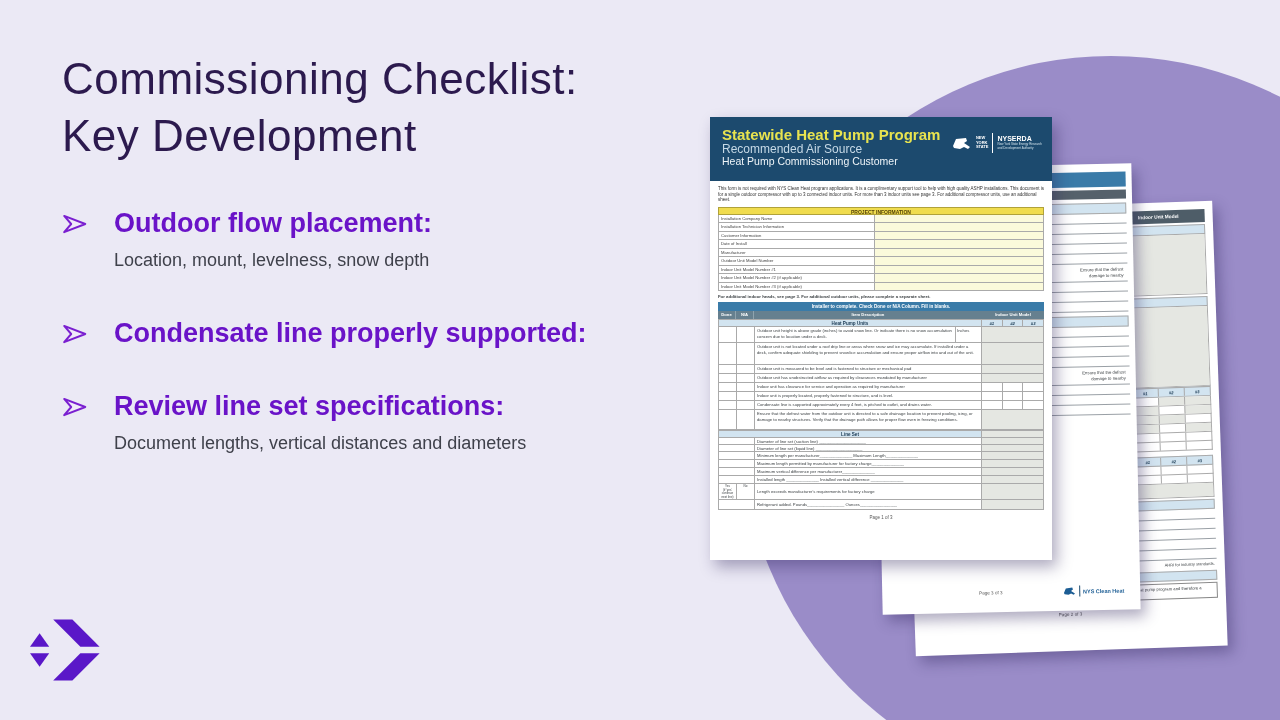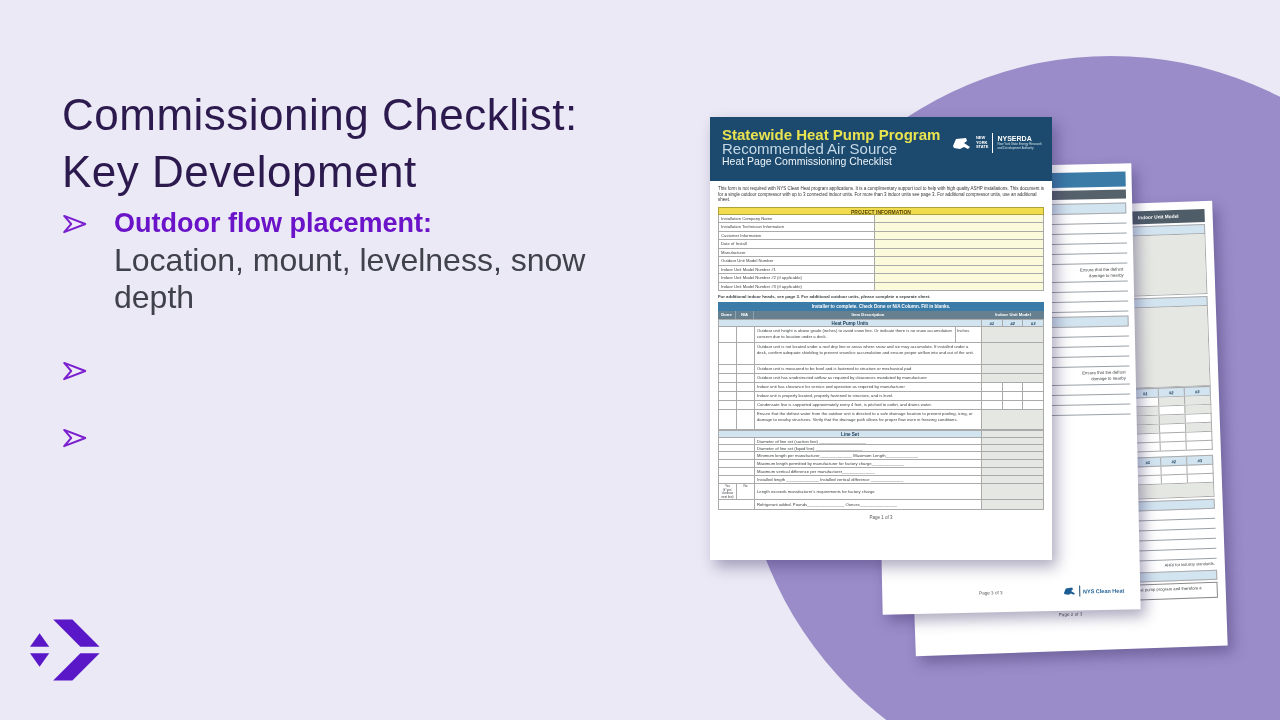--- a/index.html
+++ b/index.html
@@ -5,41 +5,41 @@
   * { margin:0; padding:0; box-sizing:border-box; }
   html,body { width:1280px; height:720px; overflow:hidden; }
   body { font-family:"Liberation Sans", sans-serif; background:#ebe9f5; position:relative; }
 
   
   .bg-circle { position:absolute; left:741px; top:56px; width:740px; height:740px;
                border-radius:50%; background:#9a8cc8; }
 
   
   .title { position:absolute; left:62px; top:50px; color:#2c1a4e;
-           font-size:44px; line-height:57px; font-weight:400; letter-spacing:0.5px;margin-top:36px; }
+           font-size:44px; line-height:57px; font-weight:400; letter-spacing:0.5px; }
   .bullets { position:absolute; left:62px; top:205px; width:600px; }
   .bullet { display:flex; margin-bottom:36px; }
   .b-arrow { width:26px; height:24px; margin:7px 26px 0 0; flex:none; }
   .b-text { width:480px; }
   .b-head { color:#6a13c8; font-weight:bold; font-size:27px; line-height:37px; }
-  .b-body { color:#3f414b; font-size:32px; line-height:37px; }
+  .b-body { color:#3f414b; font-size:18px; line-height:37px; }
 
   .corner-logo { position:absolute; left:26px; top:606px; width:80px; height:88px; }
 
   
   .page { position:absolute; background:#ffffff;
           box-shadow:5px 7px 14px rgba(45,35,90,0.38); }
   .page-inner { width:100%; height:100%; display:flex; flex-direction:column; }
 
   
   #page1 { left:710px; top:117px; width:342px; height:443px; z-index:30; }
   .p1-header { background:#1c4a6e; height:64px; padding:9px 10px 0 12px;
                display:flex; justify-content:space-between; color:#fff; }
   .p1-h-title { color:#e8e34f; font-weight:bold; font-size:15px; line-height:17px; }
-  .p1-h-sub1 { color:#c6d9e6; font-size:15px; line-height:12px; }
+  .p1-h-sub1 { color:#c6d9e6; font-size:12px; line-height:12px; }
   .p1-h-sub2 { color:#eef4f8; font-size:10.5px; line-height:13px; }
   .nys-logo { display:flex; align-items:center; gap:4px; margin-top:4px; height:26px; }
   .nys-stack { font-size:4px; line-height:4.5px; font-weight:bold; }
   .nys-div { width:1px; height:20px; background:#ffffff; }
   .nyserda-name { font-size:7px; font-weight:bold; line-height:8px; }
   .nyserda-sub { font-size:3px; line-height:3.6px; color:#cfe0ea; }
   .p1-body { padding:5px 8px 0 8px; font-size:4.2px; color:#3a3f42; flex:1; }
   .p1-intro { font-size:4.5px; line-height:5.6px; color:#333; margin-bottom:4px; }
   .band-yellow { background:#f0dc4e; color:#55430a; font-weight:bold; font-size:5px;
                  text-align:center; line-height:8px; height:8px; border:0.5px solid #b0a23a; }
@@ -274,21 +274,21 @@
     </div>
   </div>
 </div>
 
 <div class="page" id="page1">
   <div class="page-inner">
     <div class="p1-header">
       <div>
         <div class="p1-h-title">Statewide Heat Pump Program</div>
         <div class="p1-h-sub1">Recommended Air Source</div>
-        <div class="p1-h-sub2">Heat Page Commissioning Checklist</div>
+        <div class="p1-h-sub2">Heat Pump Commissioning Customer</div>
       </div>
       <div class="nys-logo">
         <svg width="20" height="17" viewBox="0 0 20 17">
           <path d="M1,11 L4,4 L14,3 L15,6 L12,8 L18,12 L16,14 L12,12 L8,14 L2,13 Z" fill="#ffffff"></path>
         </svg>
         <div class="nys-stack">
           <div>NEW</div>
           <div>YORK</div>
           <div>STATE</div>
         </div>
@@ -484,26 +484,31 @@
     <div class="b-text">
       <div class="b-head">Outdoor flow placement:</div>
       <div class="b-body">Location, mount, levelness, snow depth</div>
     </div>
   </div>
   <div class="bullet">
     <svg class="b-arrow" viewBox="0 0 24 20">
       <path d="M2 2.5 L21.5 10 L2 17.5 L8.5 10 Z" fill="#efeaf8" stroke="#7a1fd0" stroke-width="1.8" stroke-linejoin="round"></path>
     </svg>
     <div class="b-text">
+      <div class="b-head">Condensate line properly supported:</div>
     </div>
   </div>
   <div class="bullet">
     <svg class="b-arrow" viewBox="0 0 24 20">
       <path d="M2 2.5 L21.5 10 L2 17.5 L8.5 10 Z" fill="#efeaf8" stroke="#7a1fd0" stroke-width="1.8" stroke-linejoin="round"></path>
     </svg>
+    <div class="b-text">
+      <div class="b-head">Review line set specifications:</div>
+      <div class="b-body">Document lengths, vertical distances and diameters</div>
+    </div>
   </div>
 </div>
 
 <svg class="corner-logo" viewBox="0 0 100 100">
   <polygon points="34,12 58,12 92,46 68,46" fill="#5a17c8"></polygon>
   <polygon points="68,54 92,54 58,88 34,88" fill="#5a17c8"></polygon>
   <polygon points="17,29 29,46 5,46" fill="#5a17c8"></polygon>
   <polygon points="5,54 29,54 17,71" fill="#5a17c8"></polygon>
 </svg>
 

